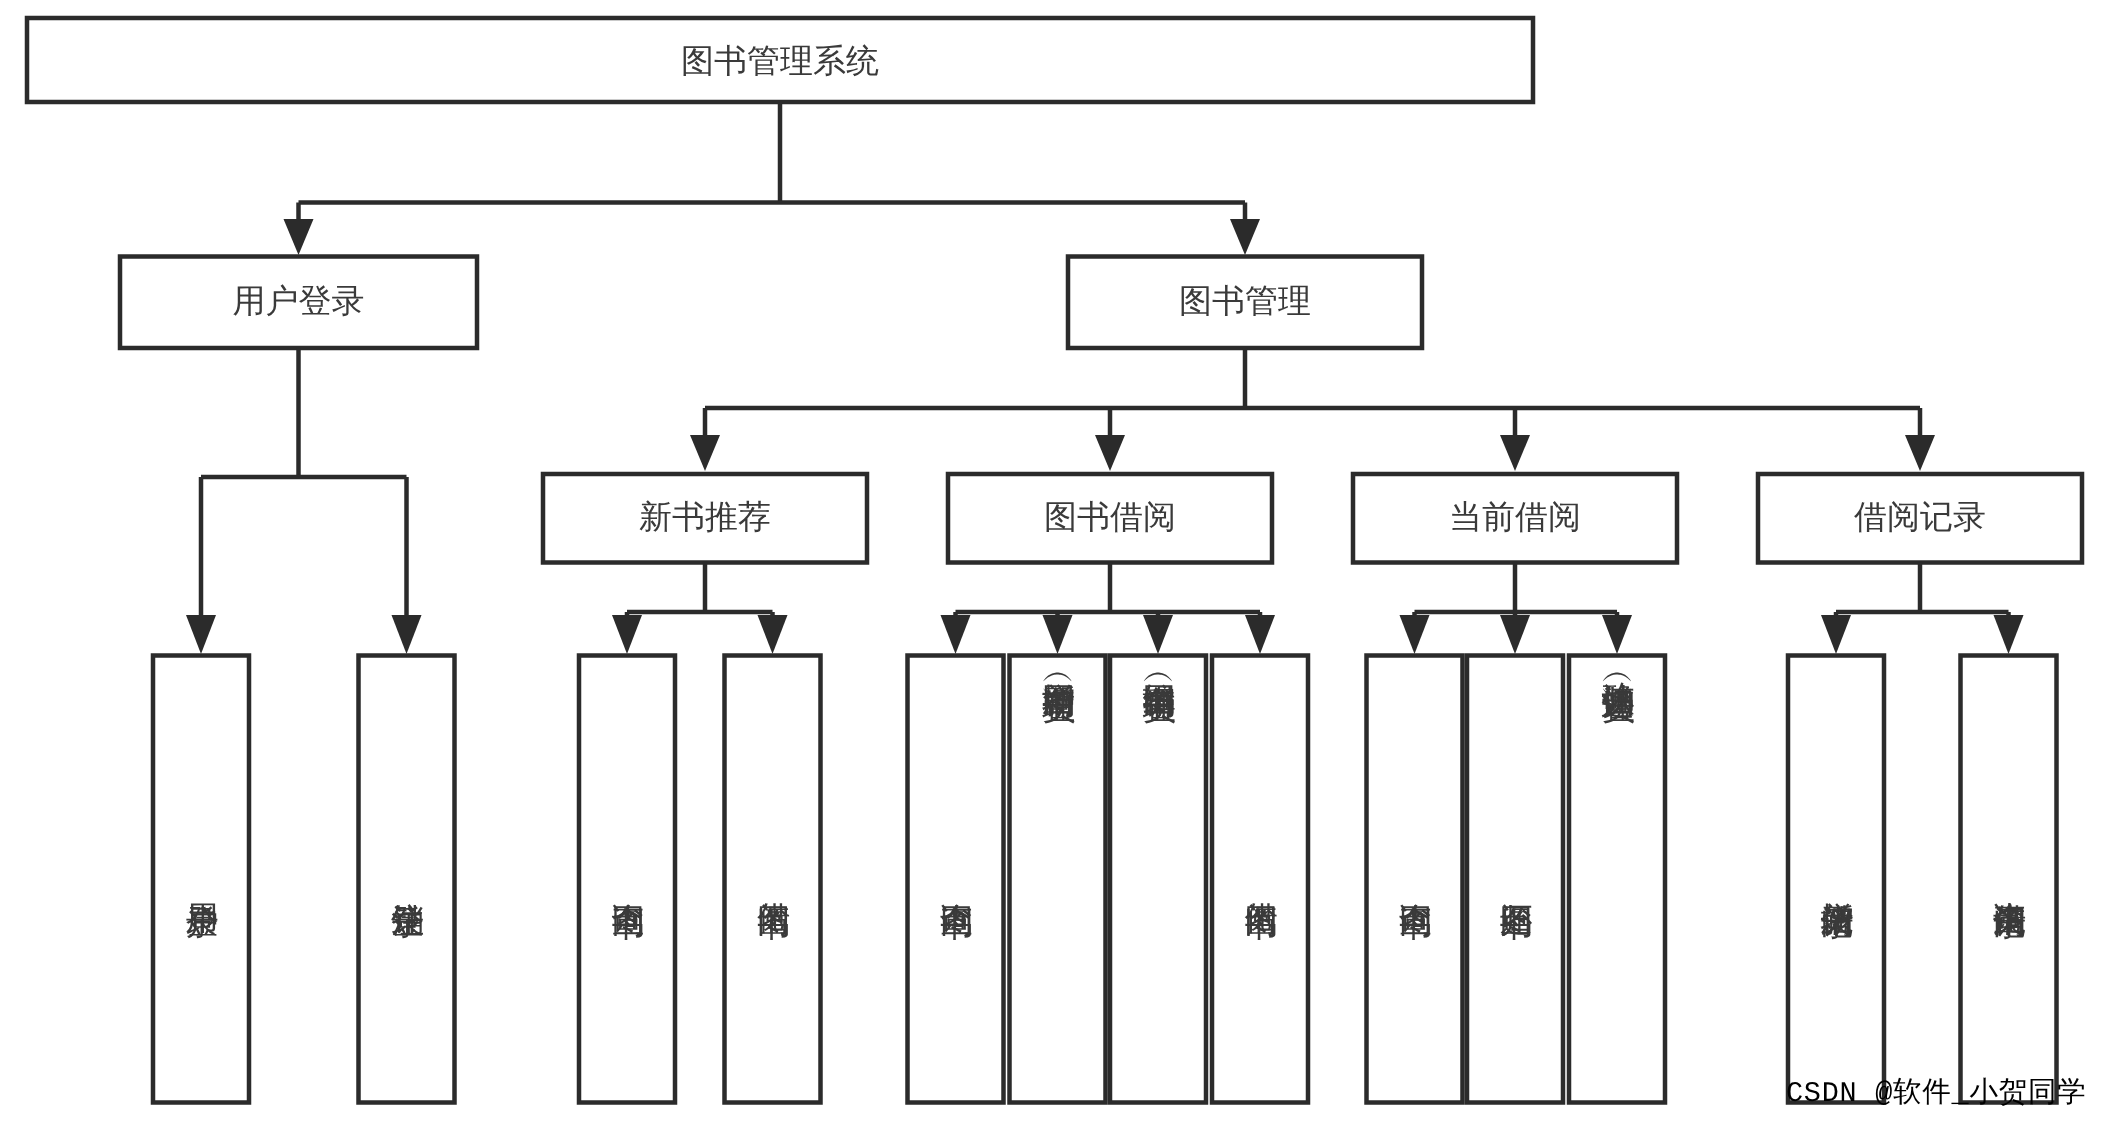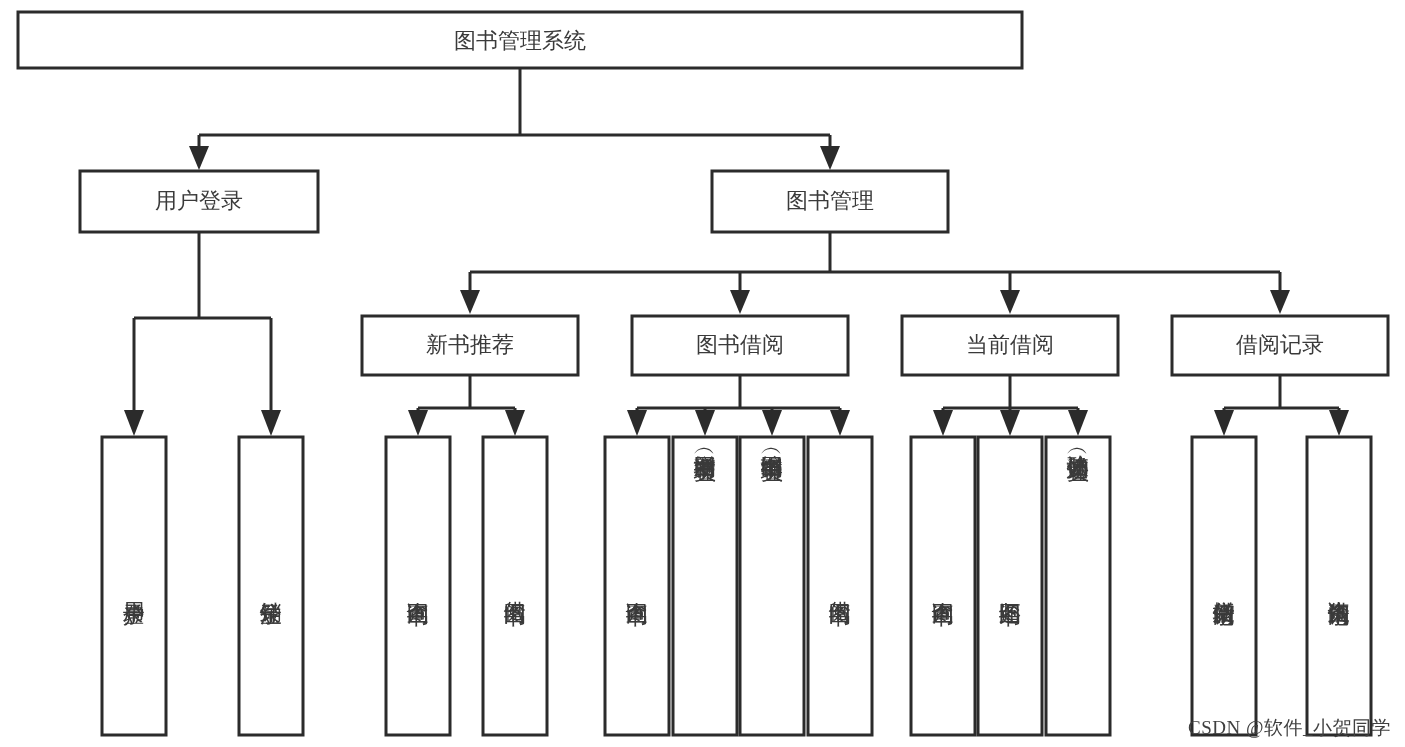--- a/index.html
+++ b/index.html
@@ -64,23 +64,23 @@
     writing-mode: vertical-rl;
     text-orientation: upright;
     letter-spacing: 1px;
     white-space: nowrap;
     text-align: center;
   }
   .watermark {
     position: absolute;
     right: 14px;
     bottom: 6px;
-    font-family: Liberation Serif, serif;
+    font-family: Liberation Mono, monospace;
     font-size: 19px;
-    color: #404040;
+    color: #000000;
     letter-spacing: 0.5px;
     white-space: nowrap;
     pointer-events: none;
   }
 </style>
 </head>
 <body>
 
 <div id="diagram-root">
 

